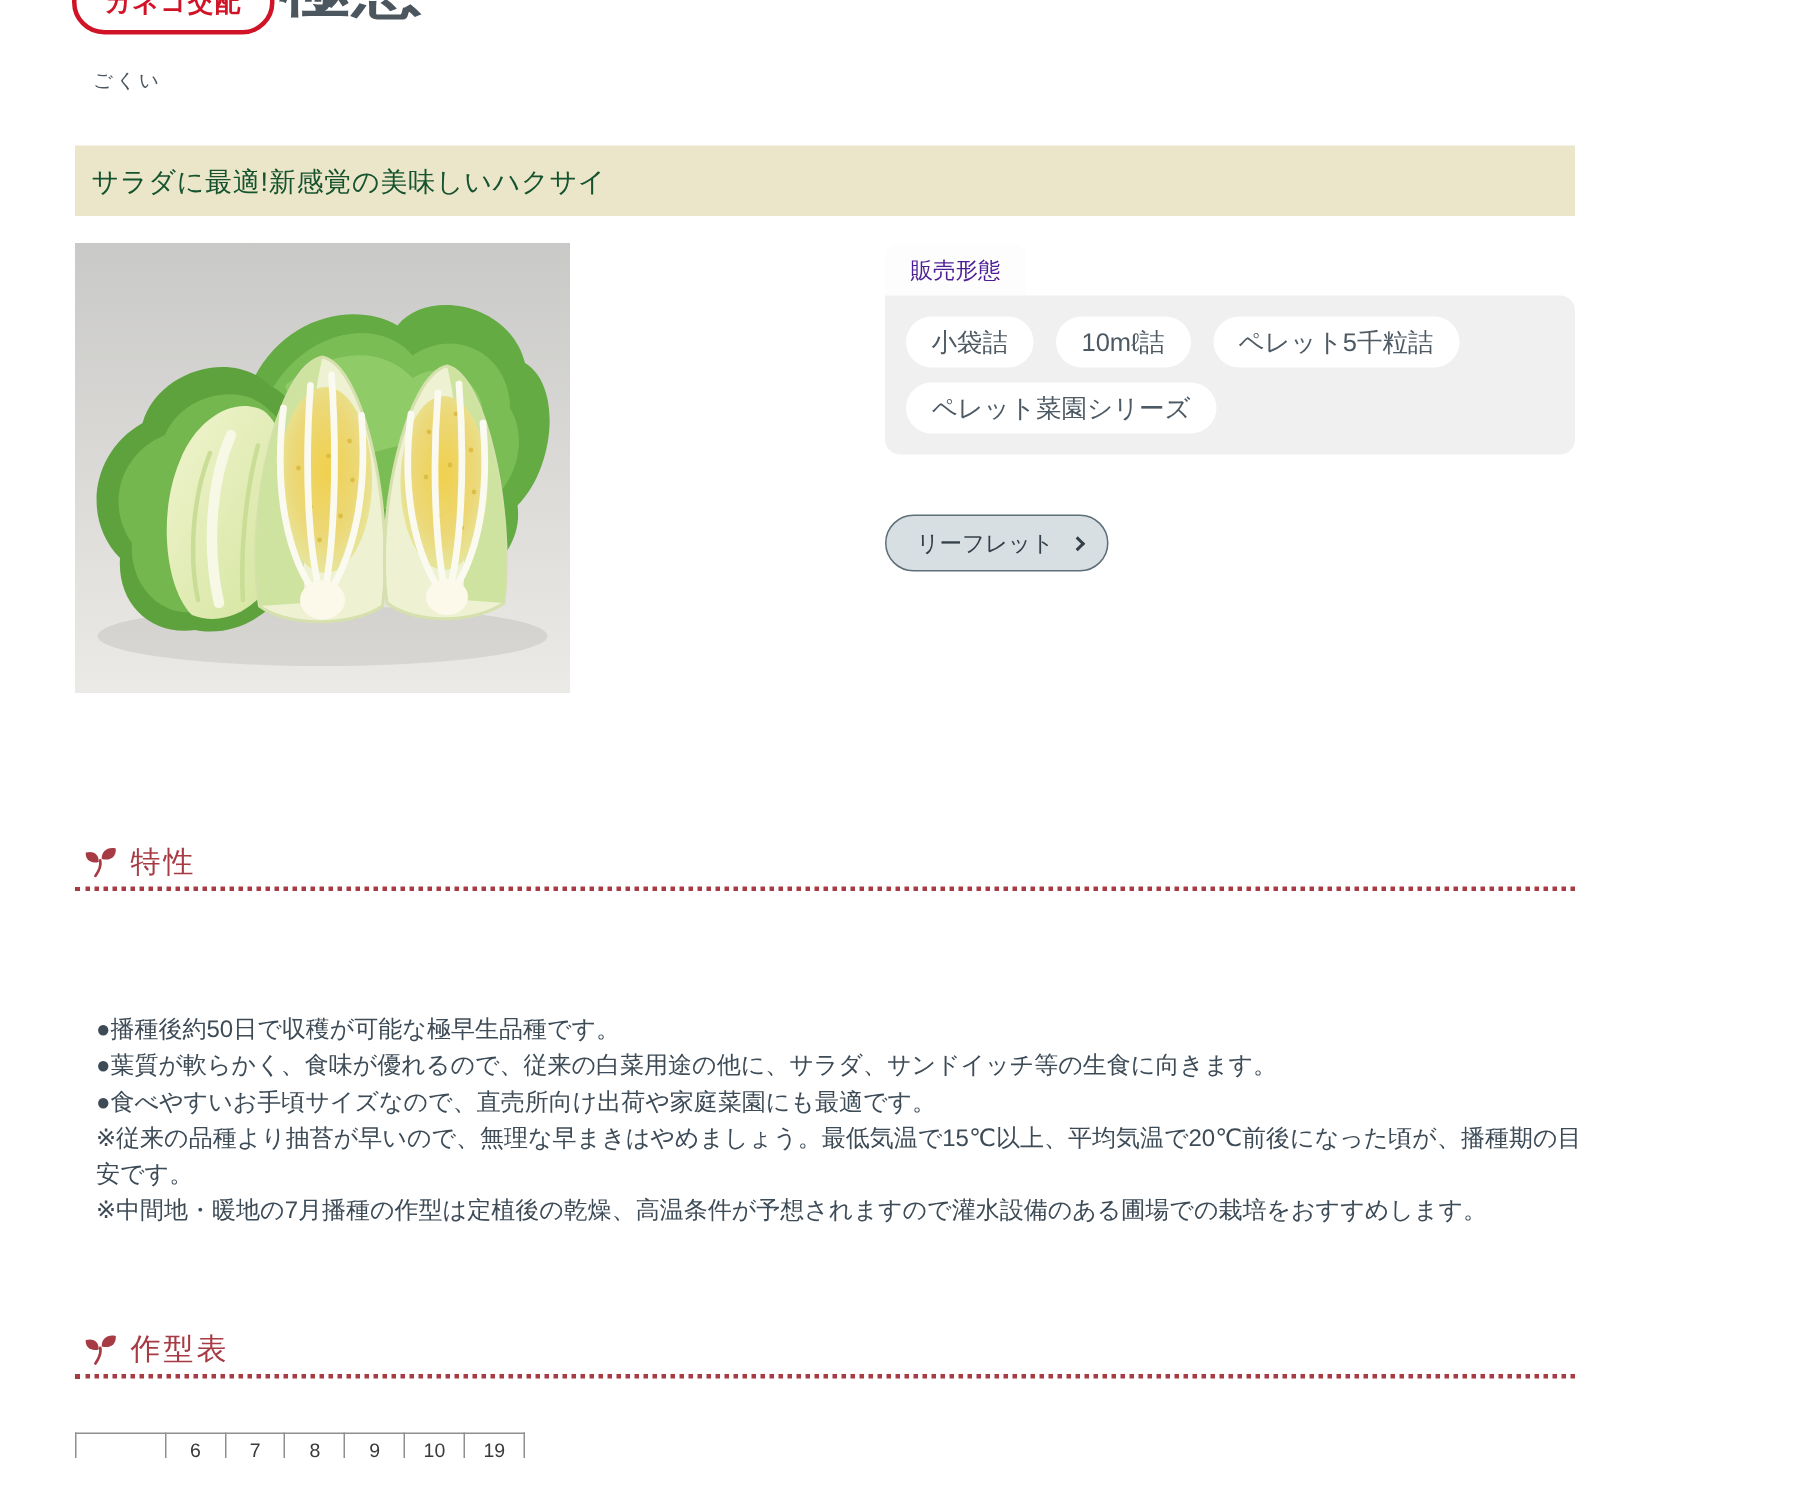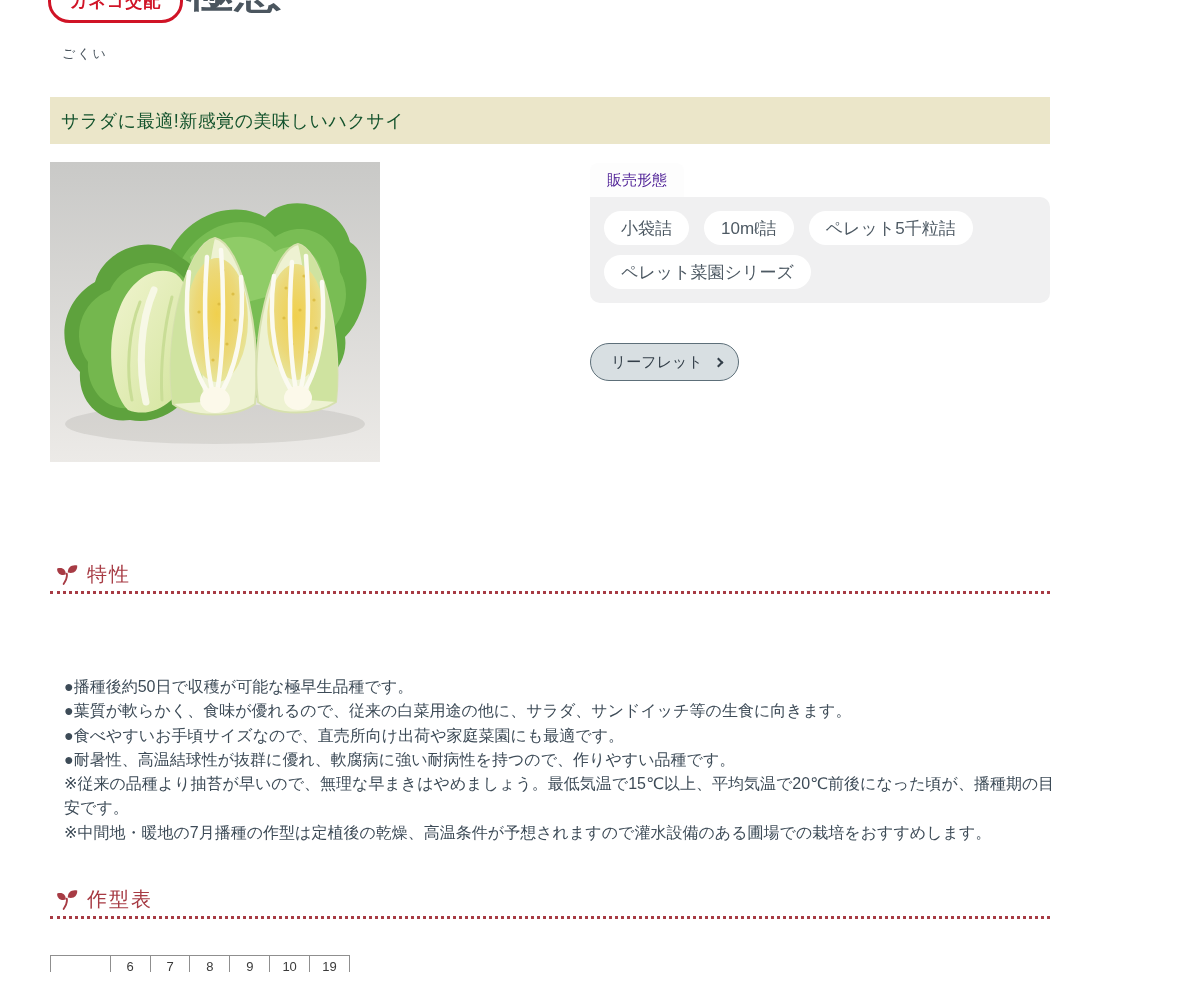--- a/index.html
+++ b/index.html
@@ -168,21 +168,20 @@
       <path d="M10.8 9.6 C11.4 12.4 10.6 15.8 7.6 20" stroke="#a73b44" stroke-width="1.8" fill="none" stroke-linecap="round"></path>
     </svg>
     <span>特性</span>
   </div>
   <div class="dots" style="top:591px"></div>
 
   <div class="features" id="features">
       <p>●播種後約50日で収穫が可能な極早生品種です。</p>
       <p>●葉質が軟らかく、食味が優れるので、従来の白菜用途の他に、サラダ、サンドイッチ等の生食に向きます。</p>
       <p>●食べやすいお手頃サイズなので、直売所向け出荷や家庭菜園にも最適です。</p>
-      <p>●耐暑性、高温結球性が抜群に優れ、軟腐病に強い耐病性を持つので、作りやすい品種です。</p>
       <p>※従来の品種より抽苔が早いので、無理な早まきはやめましょう。最低気温で15℃以上、平均気温で20℃前後になった頃が、播種期の目安です。</p>
       <p>※中間地・暖地の7月播種の作型は定植後の乾燥、高温条件が予想されますので灌水設備のある圃場での栽培をおすすめします。</p>
     </div>
 
   <div class="sec" style="top:886px">
     <svg width="22" height="21" viewBox="0 0 22 21">
       <path d="M9.8 10.6 C4.2 12.2 0.6 8.6 1.2 4.4 C6.4 2.8 9.9 5.4 9.8 10.6 Z" fill="#a73b44"></path>
       <path d="M11.8 8.6 C11.6 3.2 15.8 0.4 21.2 1.6 C21.6 7.2 17.4 10.2 11.8 8.6 Z" fill="#a73b44"></path>
       <path d="M10.8 9.6 C11.4 12.4 10.6 15.8 7.6 20" stroke="#a73b44" stroke-width="1.8" fill="none" stroke-linecap="round"></path>
     </svg>

